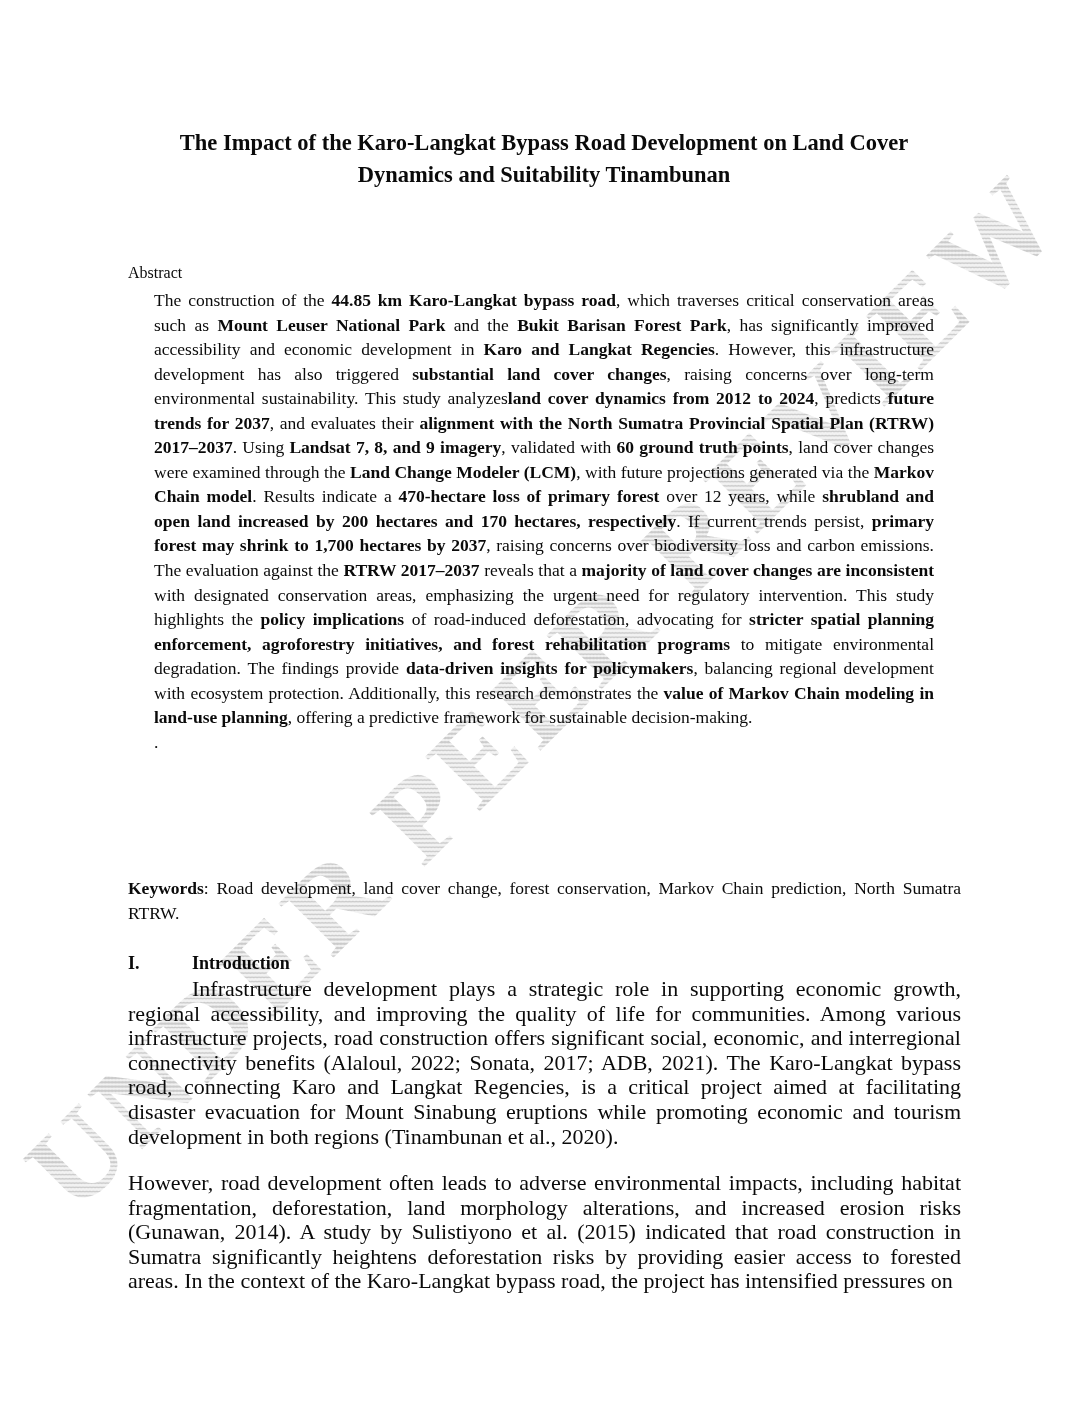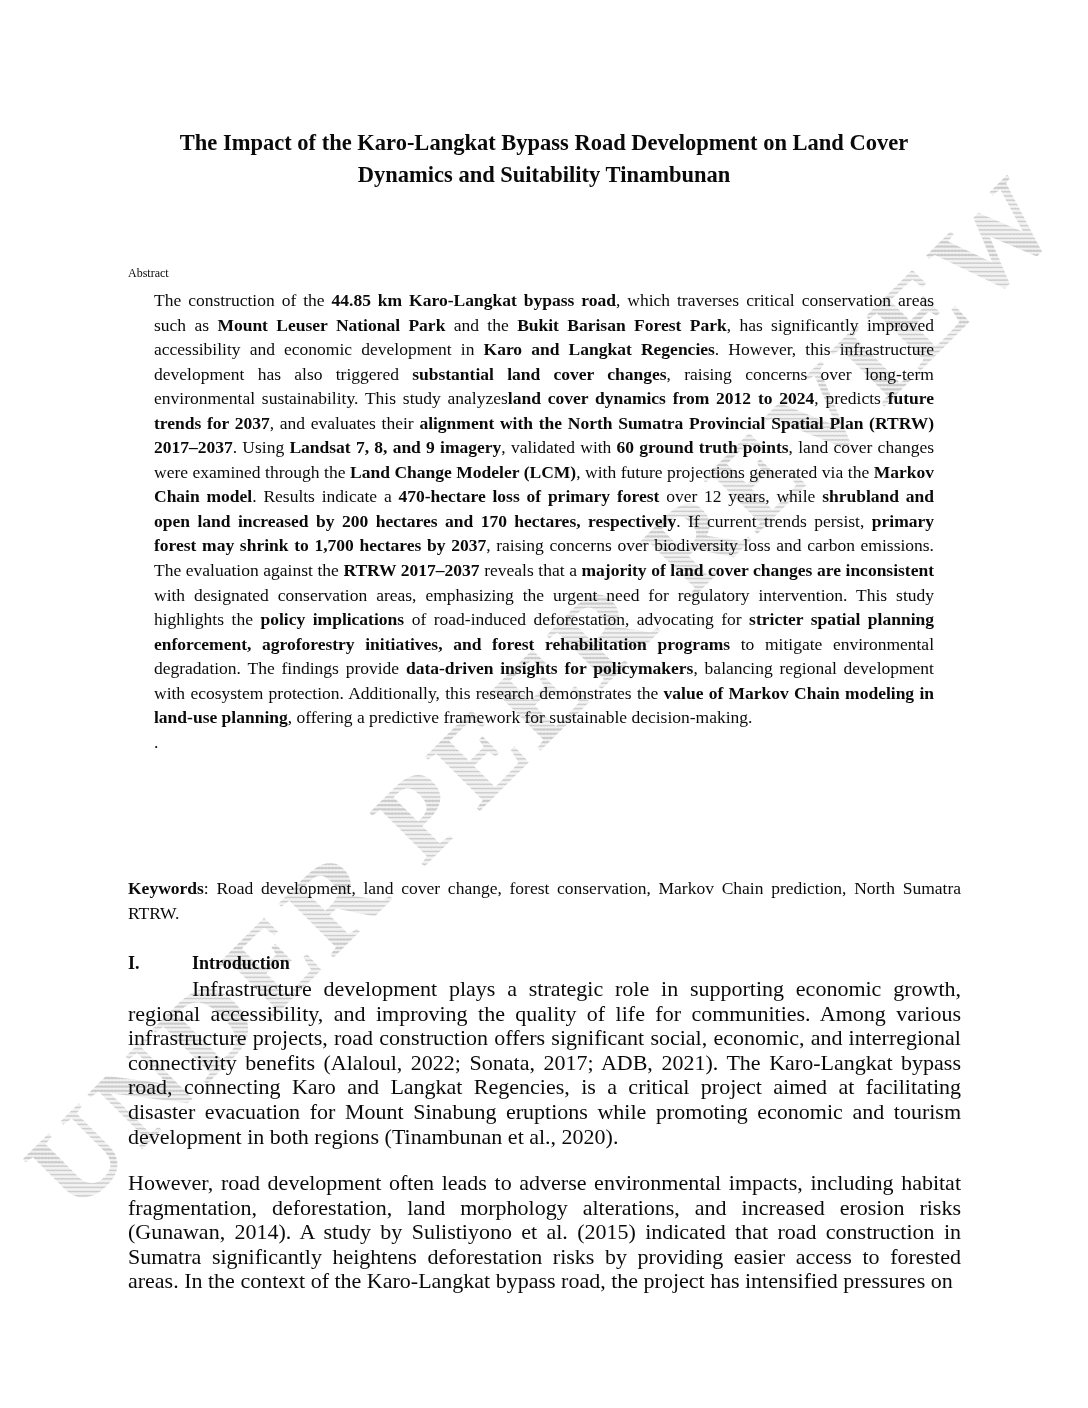--- a/index.html
+++ b/index.html
@@ -45,21 +45,21 @@
     text-align: center;
     font-size: 22.5px;
     font-weight: bold;
     line-height: 32px;
   }
   .title-line { display: block; }
   .abstract-label {
     position: absolute;
     top: 261px;
     left: 128px;
-    font-size: 12px;
+    font-size: 16px;
     line-height: 24px;
   }
   .abstract-block {
     position: absolute;
     top: 288px;
     left: 154px;
     width: 780px;
   }
   .abstract-text {
     margin: 0;

